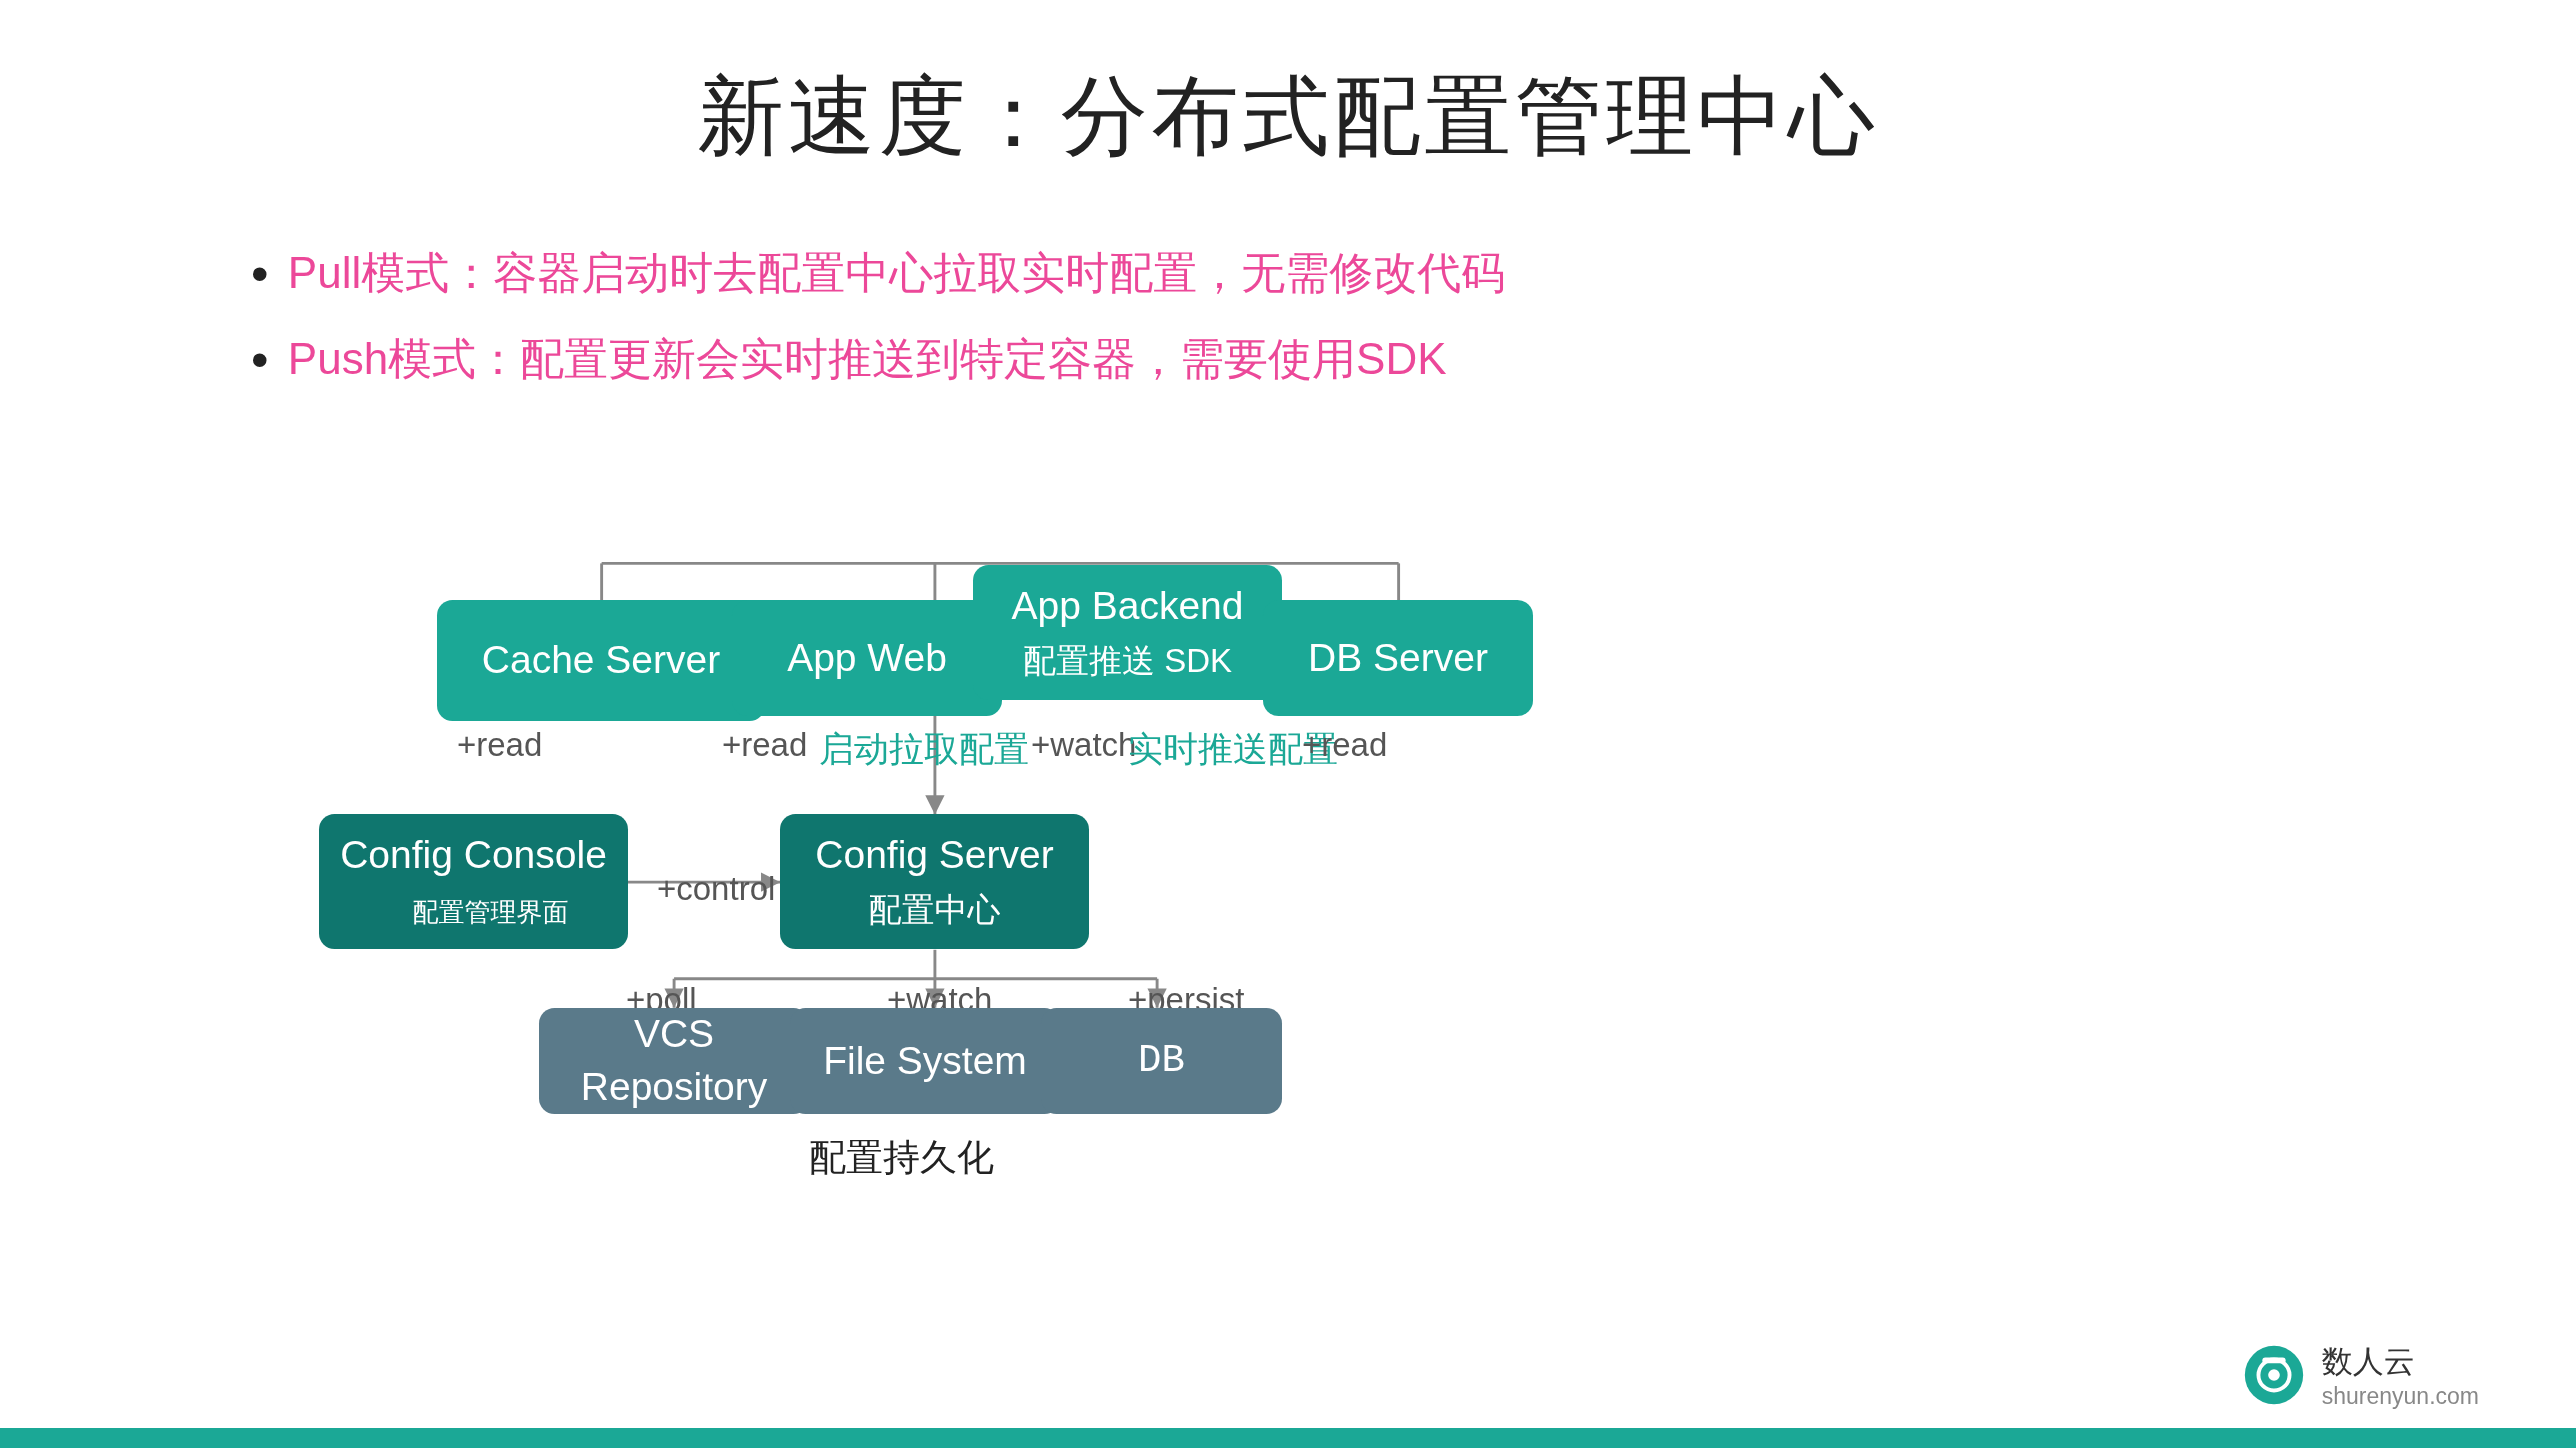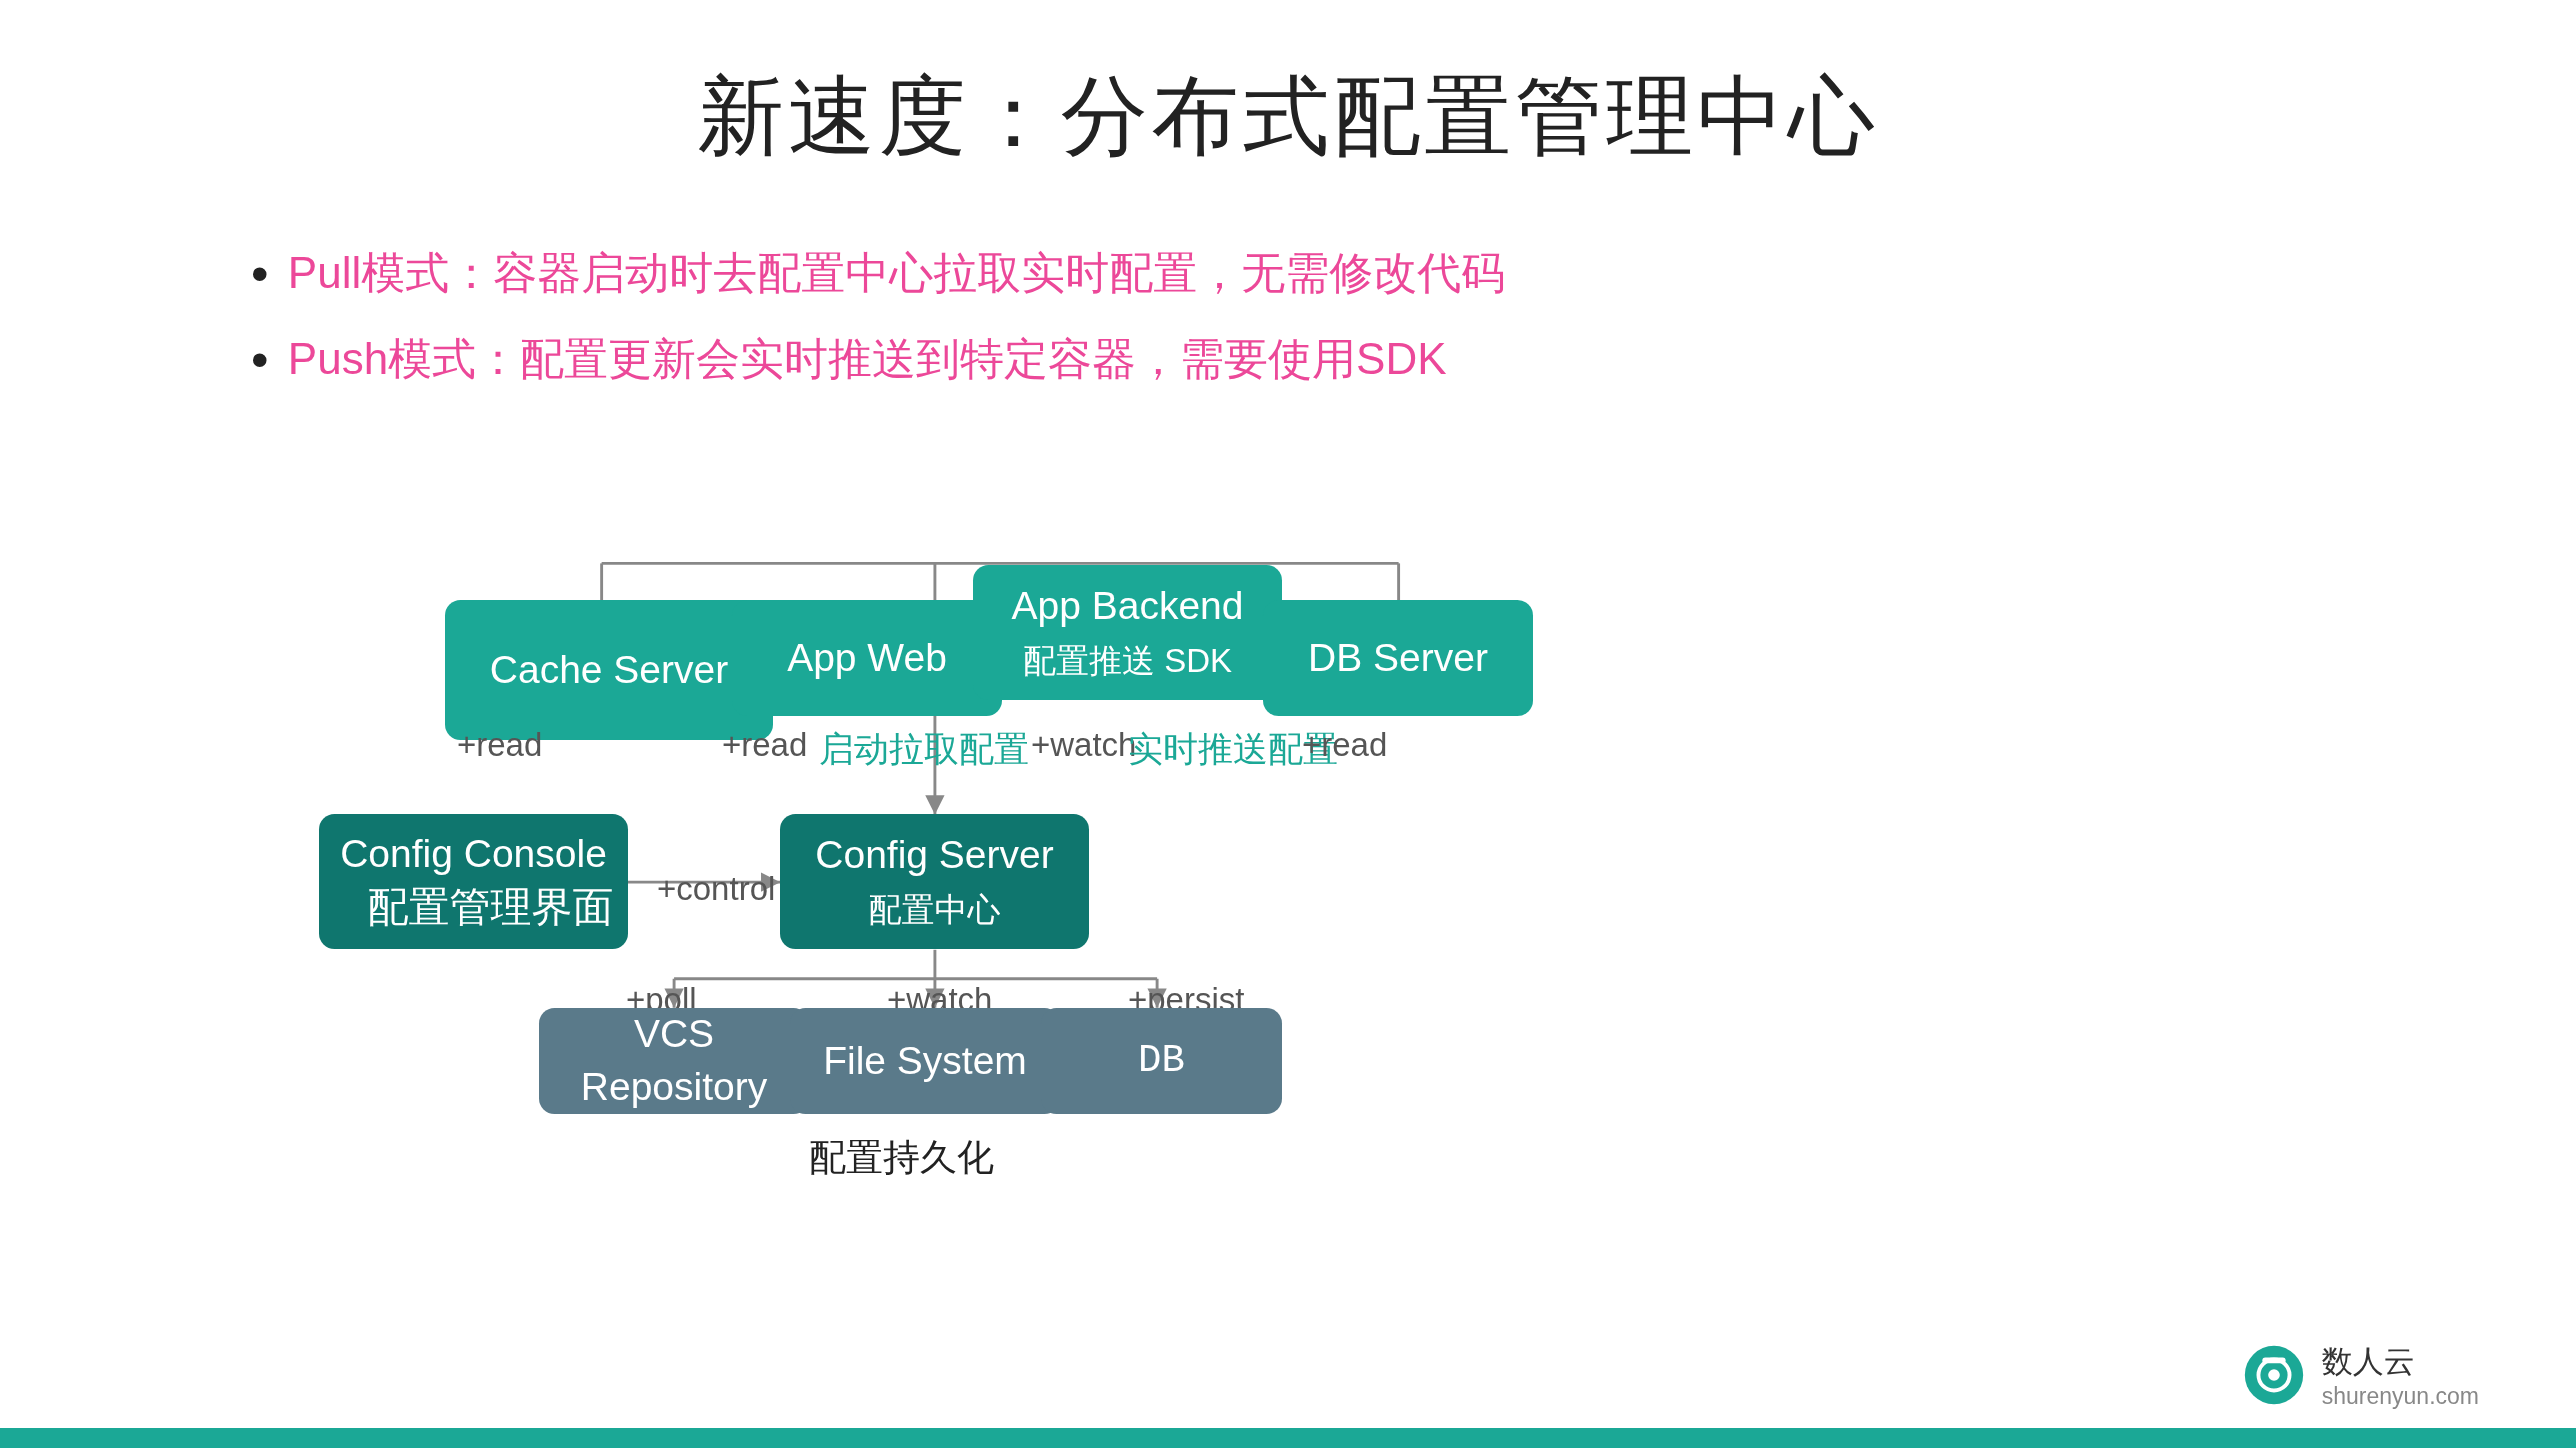--- a/index.html
+++ b/index.html
@@ -159,21 +159,21 @@
       <line x1="498" y1="540" x2="498" y2="570" stroke="#888" stroke-width="3" fill="none"></line>
       <polygon points="498,570 488,550 508,550" fill="#888"></polygon>
 
       <line x1="768" y1="540" x2="768" y2="570" stroke="#888" stroke-width="3" fill="none"></line>
       <polygon points="768,570 758,550 778,550" fill="#888"></polygon>
 
       <line x1="998" y1="540" x2="998" y2="570" stroke="#888" stroke-width="3" fill="none"></line>
       <polygon points="998,570 988,550 1008,550" fill="#888"></polygon>
     </svg>
 
-    <div class="box box-teal" style="left:252px; top:143px; width:328px; height:140px;">
+    <div class="box box-teal" style="left:244px; top:143px; width:328px; height:121px;">
       <span>Cache Server</span>
     </div>
 
     <div class="box box-teal" style="left:539px; top:143px; width:270px; height:116px;">
       <span>App Web</span>
     </div>
 
     <div class="box box-teal" style="left:780px; top:108px; width:309px; height:135px;">
       <span>App Backend<br><span style="font-size:33px;">配置推送 SDK</span></span>
     </div>
@@ -195,21 +195,21 @@
       <span>+watch</span>
     </div>
     <div class="arrow-label arrow-label-teal" style="left:935px; top:269px;">
       <span>实时推送配置</span>
     </div>
     <div class="arrow-label" style="left:1109px; top:269px;">
       <span>+read</span>
     </div>
 
     <div class="box box-blue" style="left:126px; top:357px; width:309px; height:135px;">
-      <span>Config Console<br><span style="font-size:41px;margin-left:34px;">配置管理界面</span></span>
+      <span>Config Console<br><span style="font-size:26px;margin-left:34px;">配置管理界面</span></span>
     </div>
 
     <div class="arrow-label" style="left:464px; top:413px;">
       <span>+control</span>
     </div>
 
     <div class="box box-blue" style="left:587px; top:357px; width:309px; height:135px;">
       <span>Config Server<br><span style="font-size:33px;">配置中心</span></span>
     </div>
 

